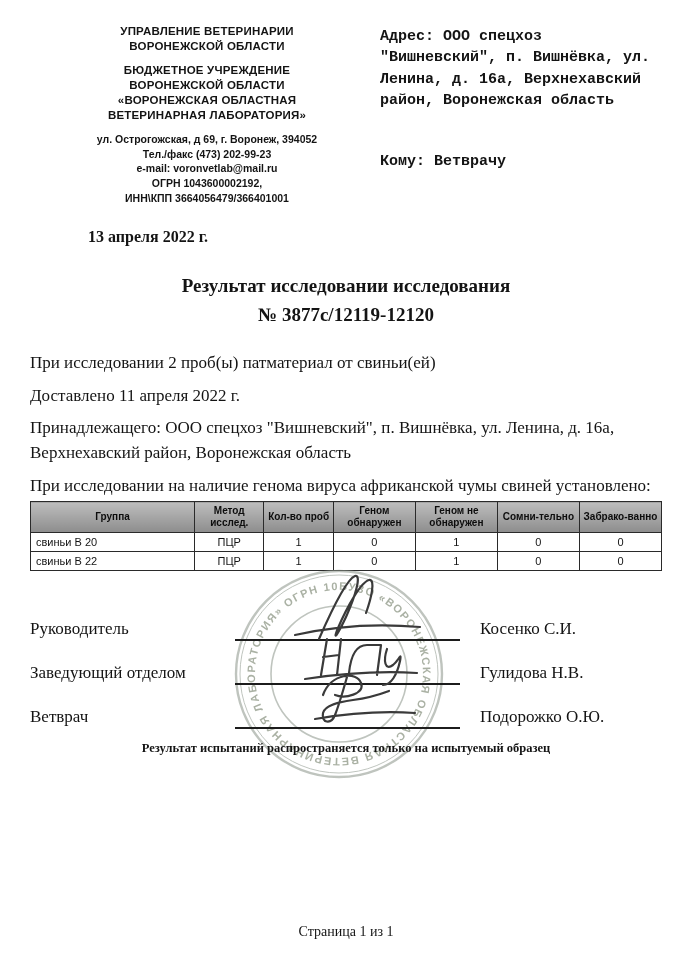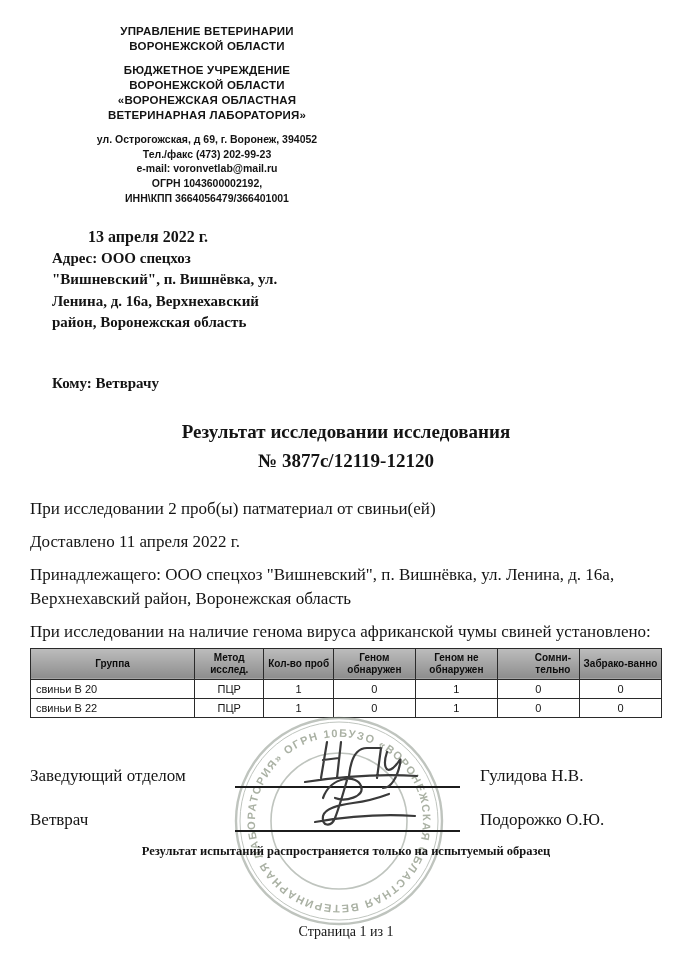--- a/index.html
+++ b/index.html
@@ -5,33 +5,33 @@
   * { margin:0; padding:0; box-sizing:border-box; }
   html,body { background:#e8e8e8; }
   body { font-family:"Liberation Serif", serif; color:#141414; }
   .page {
     position:relative; width:692px; height:968px; margin:0 auto;
     background:#ffffff; padding:24px 30px; overflow:hidden;
   }
   .pre { white-space:pre-line; }
 
   
-  .header { display:flex;flex-direction:column; }
+  .header { display:flex; }
   .header-left {
     width:302px; margin-left:26px; text-align:center;
     font-family:"Liberation Sans", sans-serif; font-weight:bold;
   }
   .org-block { font-size:11.5px; line-height:1.3; letter-spacing:.2px; margin-bottom:9px; }
   .org-contacts { font-size:10.5px; line-height:1.42; }
   .doc-date {
     font-family:"Liberation Serif", serif; font-size:16px; font-weight:bold;
     text-align:left; padding-left:32px; margin-top:22px;
   }
   .header-right { flex:1; padding-left:22px; padding-top:2px;
-    font-family:Liberation Serif, serif; font-weight:bold; }
+    font-family:Liberation Mono, monospace; font-weight:bold; }
   .addr { font-size:15px; line-height:1.42; }
   .to { font-size:15px; margin-top:42px; }
 
   
   .title {
     margin-top:26px; text-align:center; font-weight:bold;
     font-size:19px; line-height:1.5;
   }
 
   
@@ -52,21 +52,21 @@
   }
   table.results td {
     font-size:11px; font-weight:normal; text-align:center; padding:3px 2px;
   }
   table.results td.left { text-align:left; padding-left:5px; }
   table.results th:nth-child(1){ width:26%; }
   table.results th:nth-child(2){ width:11%; }
   table.results th:nth-child(3){ width:11%; }
   table.results th:nth-child(4){ width:13%; }
   table.results th:nth-child(5){ width:13%; }
-  table.results th:nth-child(6){ width:13%;padding-left:32px; }
+  table.results th:nth-child(6){ width:13%; }
   table.results th:nth-child(7){ width:13%; }
 
   
   .signatures { position:relative; margin-top:26px; }
   .sig-row { position:relative; z-index:1; height:44px; display:flex; align-items:flex-end; }
   .sig-role { width:205px; font-size:17px; padding-bottom:2px; }
   .sig-line {
     width:225px; height:100%; position:relative;
     border-bottom:2px solid #1c1c1c;
   }
@@ -180,20 +180,29 @@
         <circle cx="113" cy="113" r="68" stroke-width="1.6"></circle>
       </g>
       <defs>
         <path id="stamp-arc" d="M113 29 a 84 84 0 1 1 -0.02 0"></path>
       </defs>
       <text font-size="11" letter-spacing="1.5" fill="#87917e" opacity="0.7" font-family="Liberation Sans, sans-serif" font-weight="bold">
         <textPath href="#stamp-arc">БУЗО  «ВОРОНЕЖСКАЯ ОБЛАСТНАЯ ВЕТЕРИНАРНАЯ ЛАБОРАТОРИЯ»  ОГРН 1043600002192  ИНН 3664056479</textPath>
       </text>
     </svg>
 
+    <div class="sig-row">
+      <div class="sig-role">Руководитель</div>
+      <div class="sig-line">
+        <svg class="scribble" viewBox="0 0 225 70" preserveAspectRatio="none" aria-hidden="true">
+          <path d="M84 66 C 98 34, 112 6, 120 3 C 127 1, 120 24, 111 44 C 103 61, 97 70, 103 55 C 112 34, 126 9, 134 7 C 141 6, 136 26, 131 40 M60 62 C 95 54, 140 50, 185 54"></path>
+        </svg>
+      </div>
+      <div class="sig-name">Косенко С.И.</div>
+    </div>
 
     <div class="sig-row">
       <div class="sig-role">Заведующий отделом</div>
       <div class="sig-line">
         <svg class="scribble" viewBox="0 0 225 70" preserveAspectRatio="none" aria-hidden="true">
           <path d="M86 58 L92 22 M88 40 L104 38 M106 22 L102 58 M114 56 C 116 36, 122 28, 132 28 L146 28 L142 58 M152 32 C 148 44, 150 54, 158 48 C 164 43, 167 34, 165 44 C 162 58, 156 68, 148 68 M70 62 C 110 56, 150 54, 182 56"></path>
         </svg>
       </div>
       <div class="sig-name">Гулидова Н.В.</div>
     </div>

